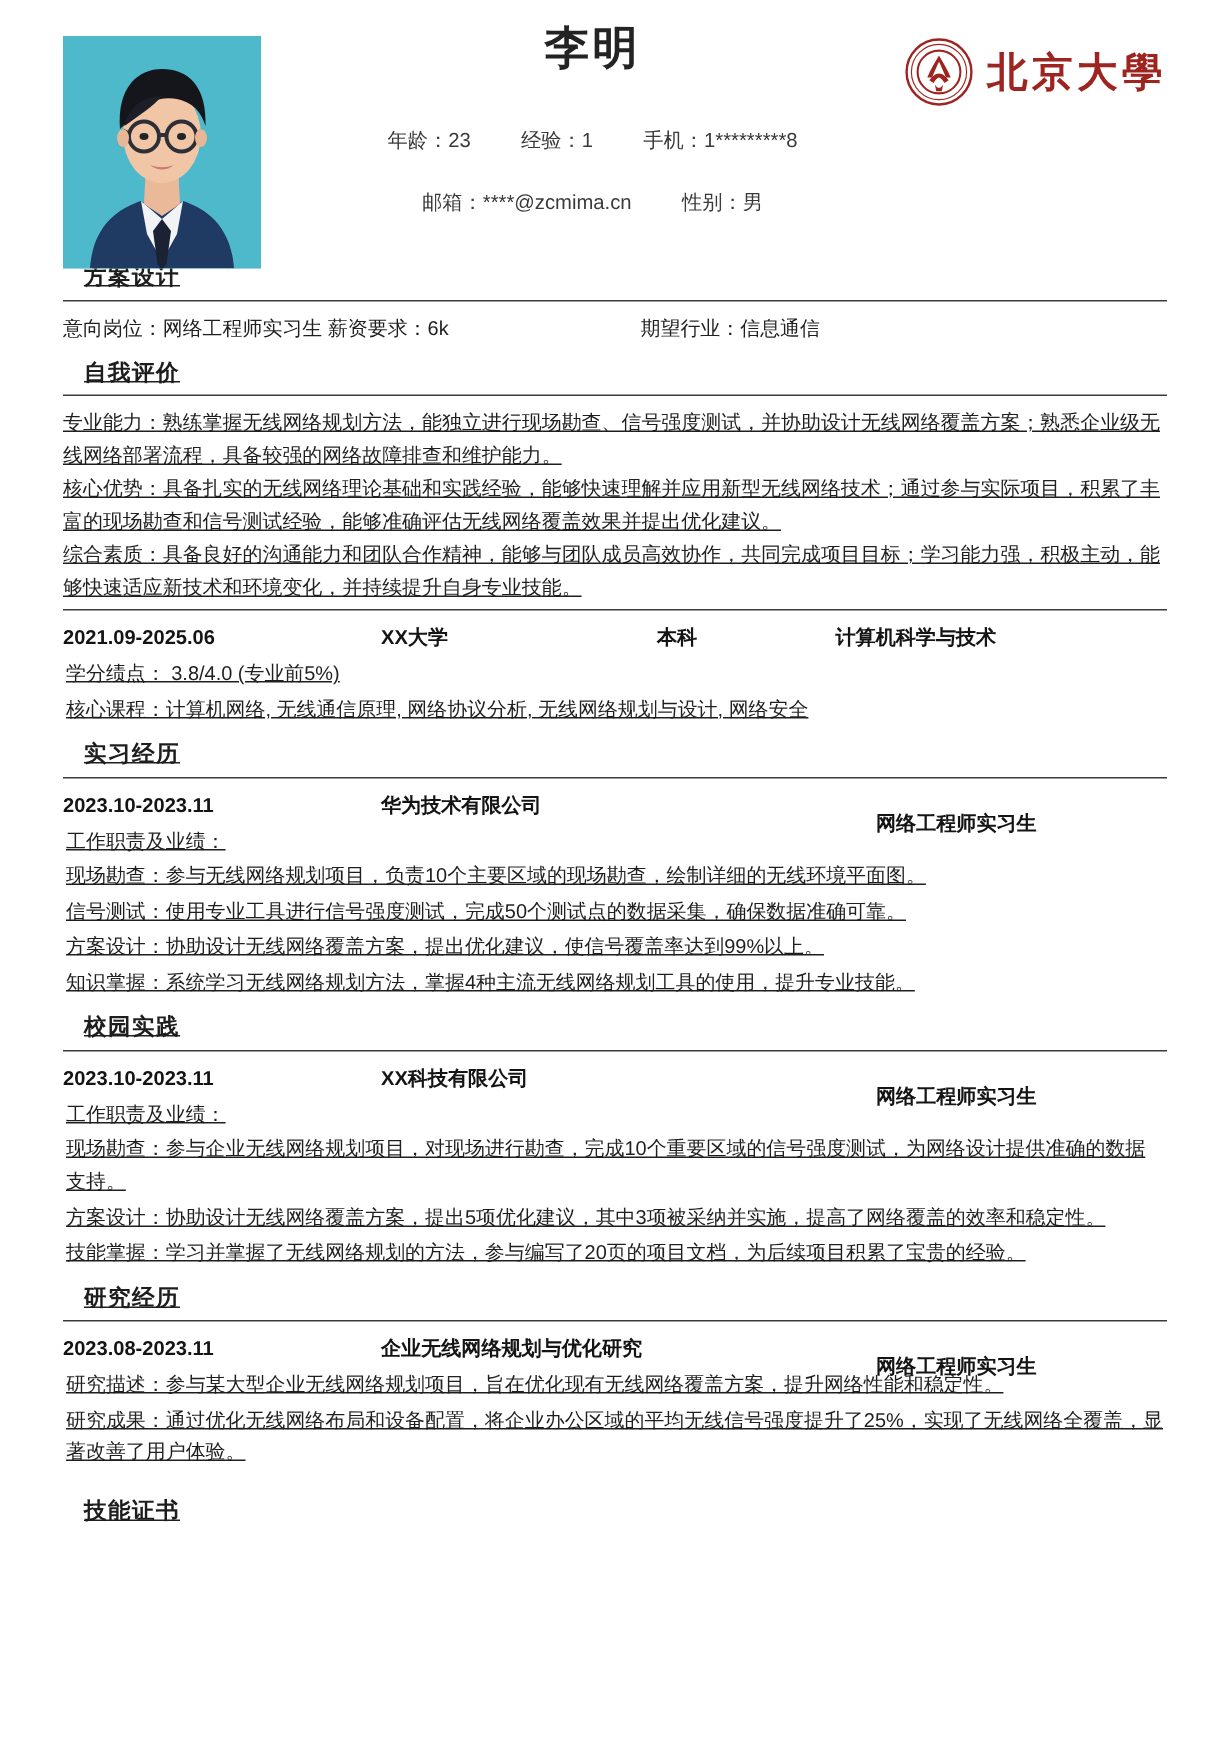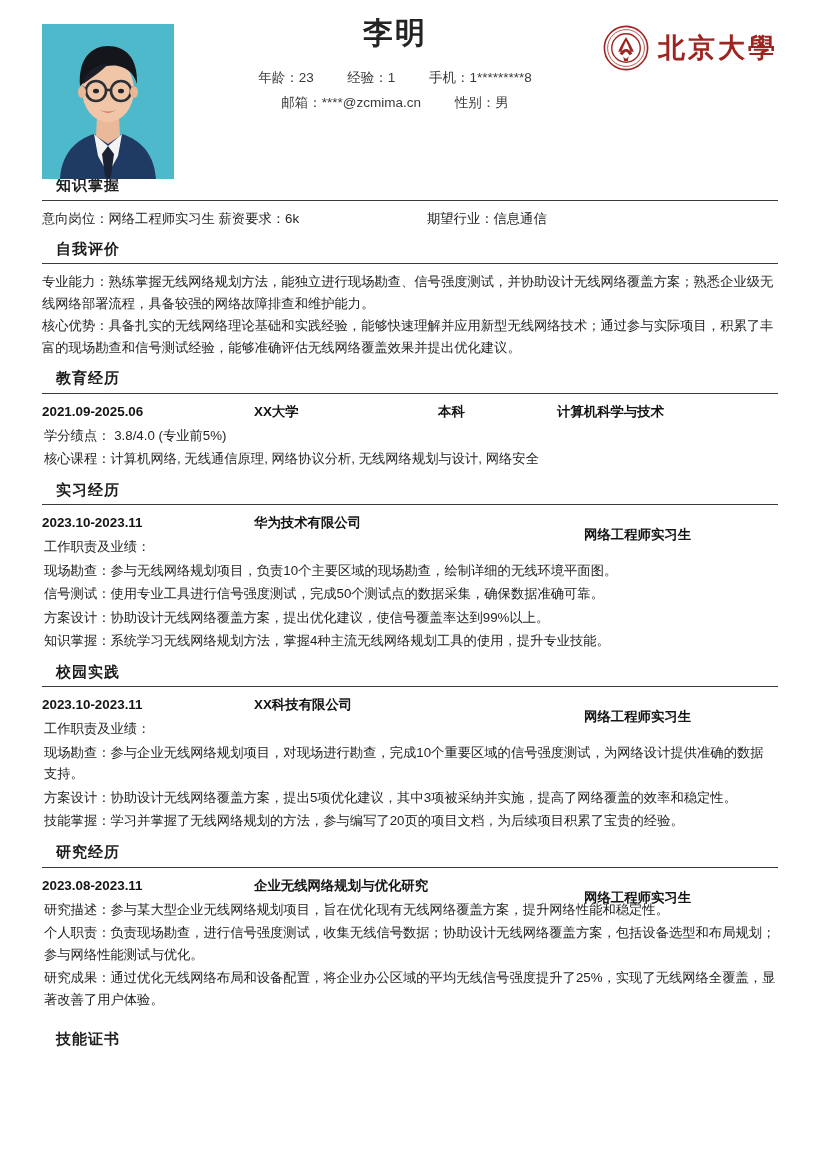--- a/index.html
+++ b/index.html
@@ -15,20 +15,21 @@
     color: #1f1f1f;
     -webkit-font-smoothing: antialiased;
   }
   .page {
     width: 820px;
     height: 1160px;
     position: relative;
     box-sizing: border-box;
     padding: 0 42px;
     background: #fff;
+    text-decoration: underline;
   }
 
   
   .header {
     position: relative;
     height: 165px;
     padding-top: 22px;
     box-sizing: border-box;
   }
   .photo {
@@ -56,21 +57,21 @@
     color: #232323;
     line-height: 1.15;
     margin: 0 0 14px 0;
   }
   .meta-row {
     font-size: 13.5px;
     color: #3a3a3a;
     line-height: 1.9;
     white-space: nowrap;
   }
-  .meta-item { display: inline-block; }
+  .meta-item { display: inline-block; margin-top: 16px; }
   .meta-gap { display:inline-block; width: 26px; }
   .meta-label { color:#3a3a3a; }
   .meta-val { color:#3a3a3a; }
 
   .uni-logo {
     position: absolute;
     right: 0px;
     top: 22px;
     width: 182px;
     height: 52px;
@@ -210,41 +211,41 @@
         </g>
         <g fill="#9e2420" font-size="7" font-family="Liberation Serif, serif">
           <text x="50" y="13" text-anchor="middle">·</text>
         </g>
       </svg>
       <div class="uni-name">北京大學</div>
     </div>
   </div>
 
   <div class="section">
-    <div class="sec-title">知识掌握</div>
+    <div class="sec-title">方案设计</div>
     <div class="sec-rule"></div>
     <div class="sec-body">
       <div class="intent">
         <span class="intent-left">意向岗位：网络工程师实习生 薪资要求：6k</span>
         <span class="intent-right">期望行业：信息通信</span>
       </div>
     </div>
   </div>
 
   <div class="section">
     <div class="sec-title">自我评价</div>
     <div class="sec-rule"></div>
     <div class="sec-body">
       <p class="para">专业能力：熟练掌握无线网络规划方法，能独立进行现场勘查、信号强度测试，并协助设计无线网络覆盖方案；熟悉企业级无线网络部署流程，具备较强的网络故障排查和维护能力。</p>
       <p class="para">核心优势：具备扎实的无线网络理论基础和实践经验，能够快速理解并应用新型无线网络技术；通过参与实际项目，积累了丰富的现场勘查和信号测试经验，能够准确评估无线网络覆盖效果并提出优化建议。</p>
-    </div>
-  </div>
-
-  <div class="section">
-    <div class="sec-title">教育经历</div>
+      <p class="para">综合素质：具备良好的沟通能力和团队合作精神，能够与团队成员高效协作，共同完成项目目标；学习能力强，积极主动，能够快速适应新技术和环境变化，并持续提升自身专业技能。</p>
+    </div>
+  </div>
+
+  <div class="section">
     <div class="sec-rule"></div>
     <div class="sec-body">
       <div class="row-cols">
         <span class="c-date">2021.09-2025.06</span>
         <span class="c-org">XX大学</span>
         <span class="c-deg">本科</span>
         <span class="c-major">计算机科学与技术</span>
       </div>
       <p class="para detail-line">学分绩点： 3.8/4.0 (专业前5%)</p>
       <p class="para detail-line">核心课程：计算机网络, 无线通信原理, 网络协议分析, 无线网络规划与设计, 网络安全</p>
@@ -287,21 +288,20 @@
   <div class="section">
     <div class="sec-title">研究经历</div>
     <div class="sec-rule"></div>
     <div class="sec-body">
       <div class="row-cols">
         <span class="c-date">2023.08-2023.11</span>
         <span class="c-org">企业无线网络规划与优化研究</span>
         <span class="c-pos">网络工程师实习生</span>
       </div>
       <p class="para detail-line">研究描述：参与某大型企业无线网络规划项目，旨在优化现有无线网络覆盖方案，提升网络性能和稳定性。</p>
-      <p class="para detail-line">个人职责：负责现场勘查，进行信号强度测试，收集无线信号数据；协助设计无线网络覆盖方案，包括设备选型和布局规划；参与网络性能测试与优化。</p>
       <p class="para detail-line">研究成果：通过优化无线网络布局和设备配置，将企业办公区域的平均无线信号强度提升了25%，实现了无线网络全覆盖，显著改善了用户体验。</p>
     </div>
   </div>
 
   <div class="section">
     <div class="spacer-sm"></div>
     <div class="sec-title">技能证书</div>
   </div>
 
 </div>

